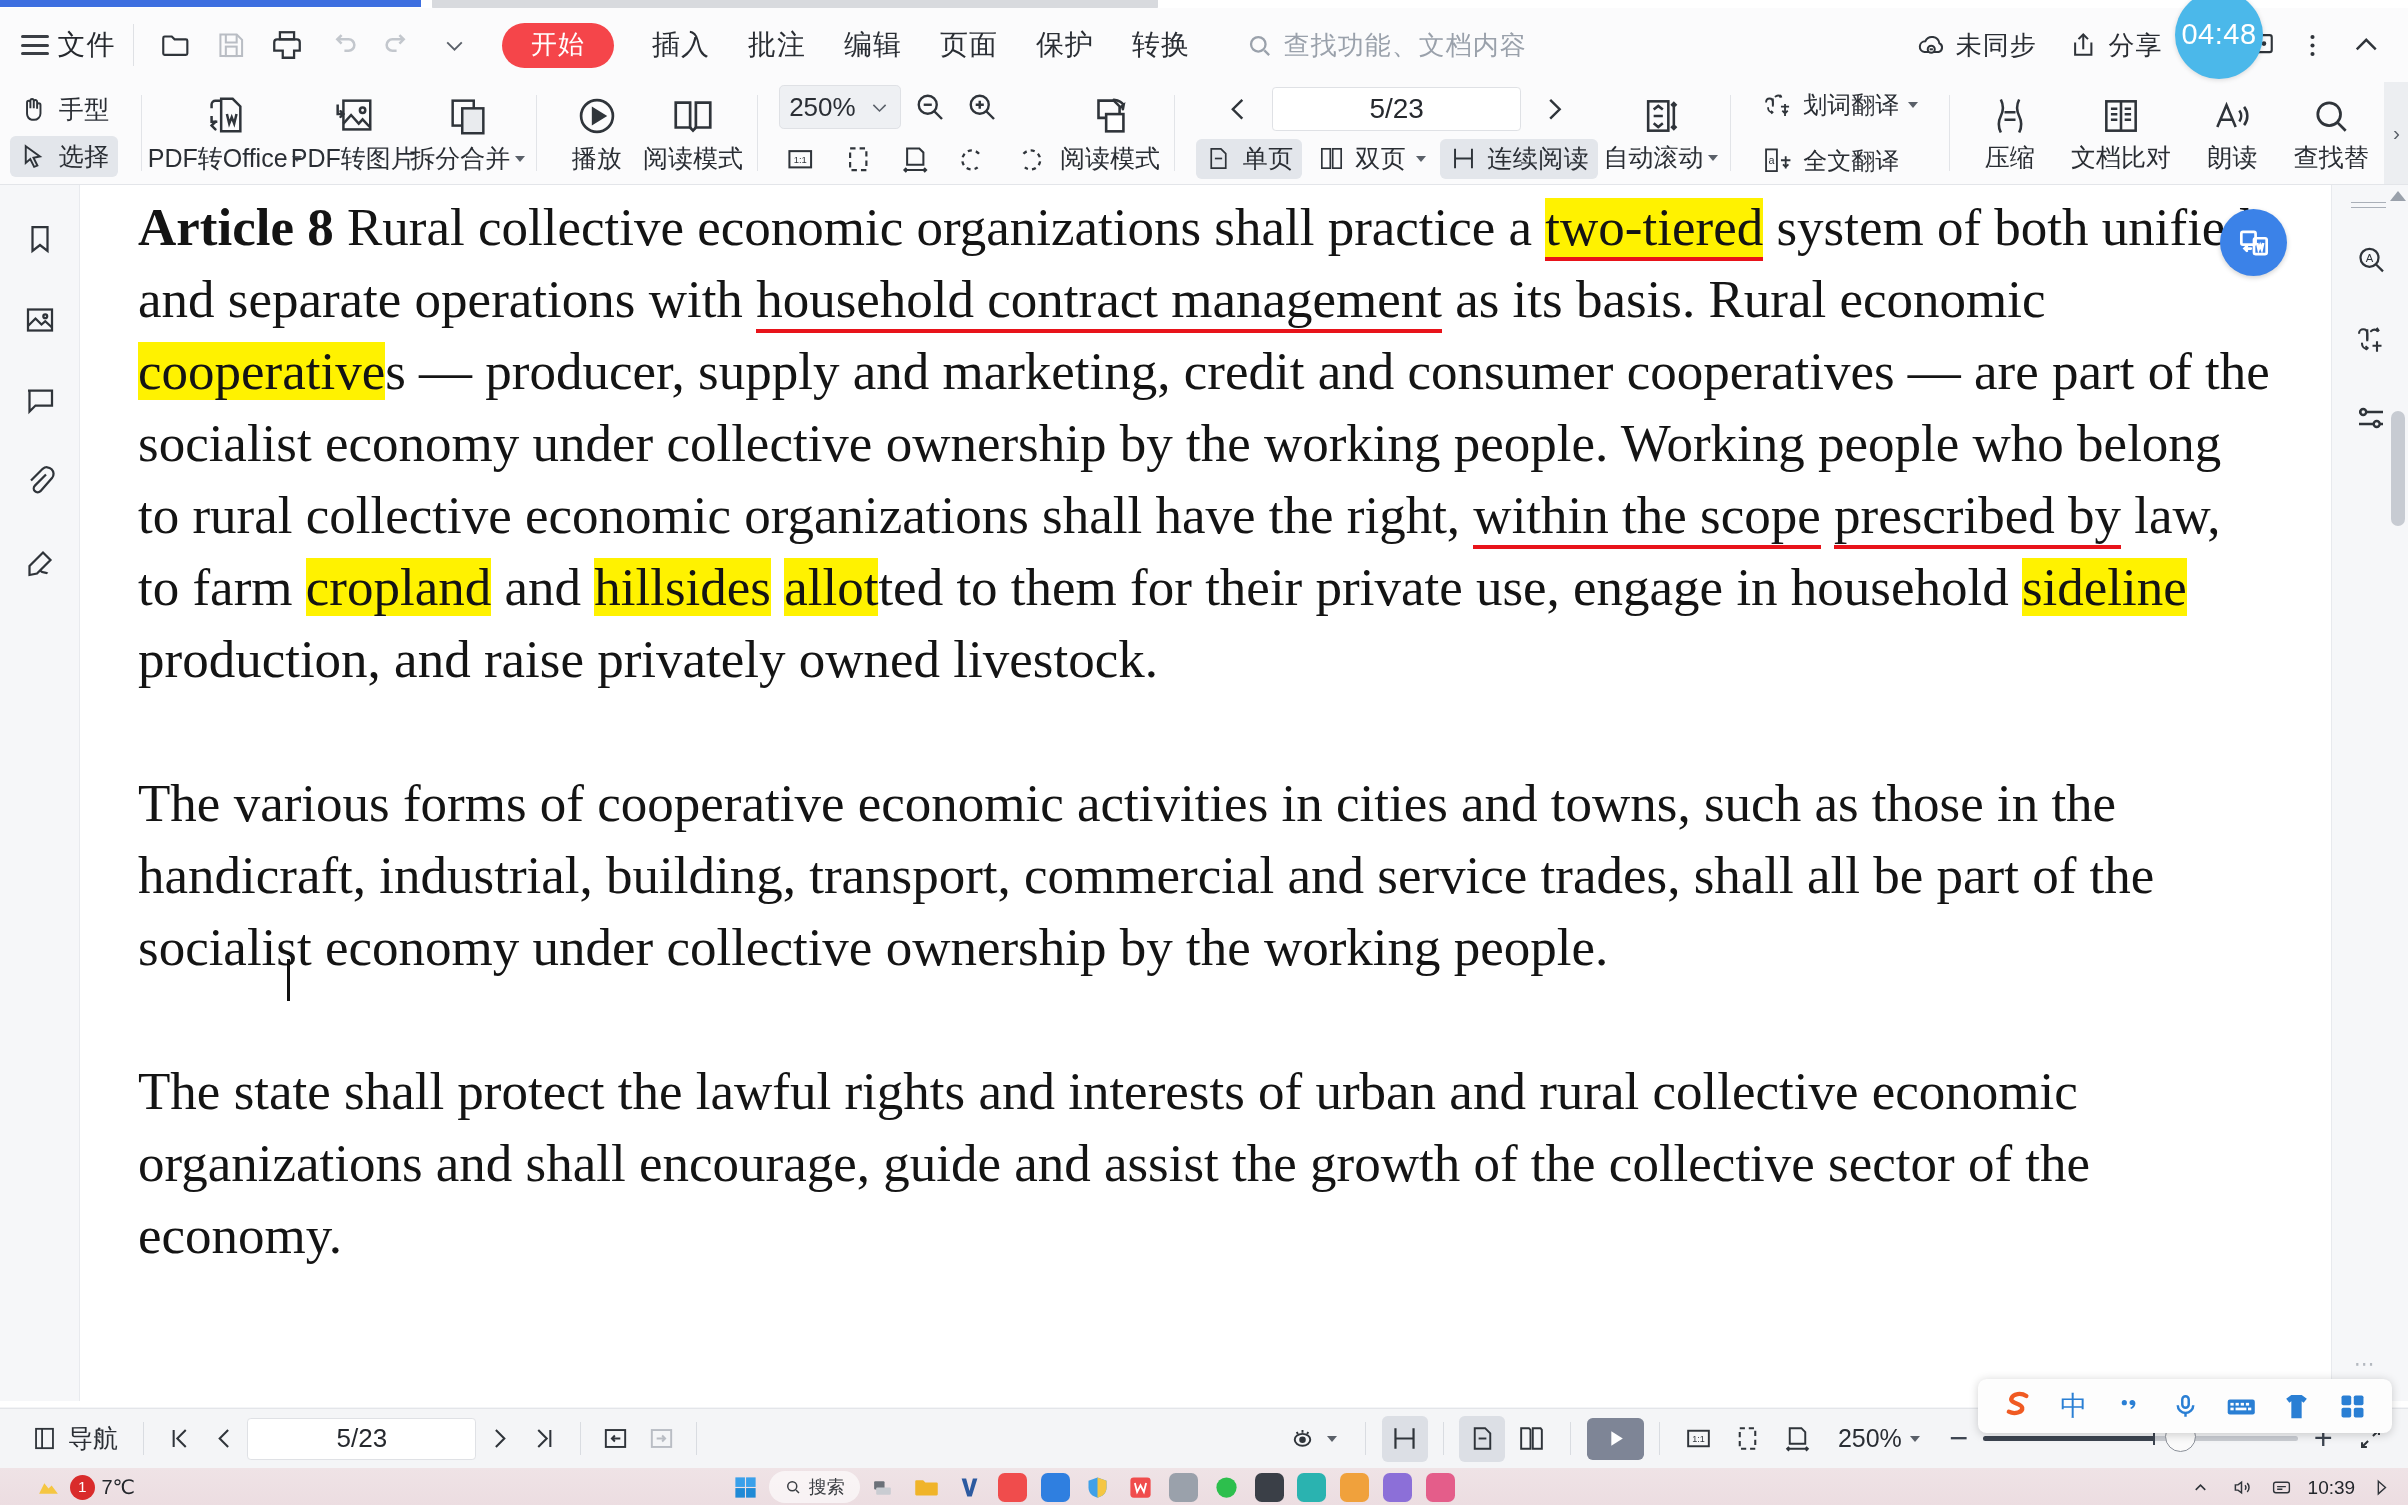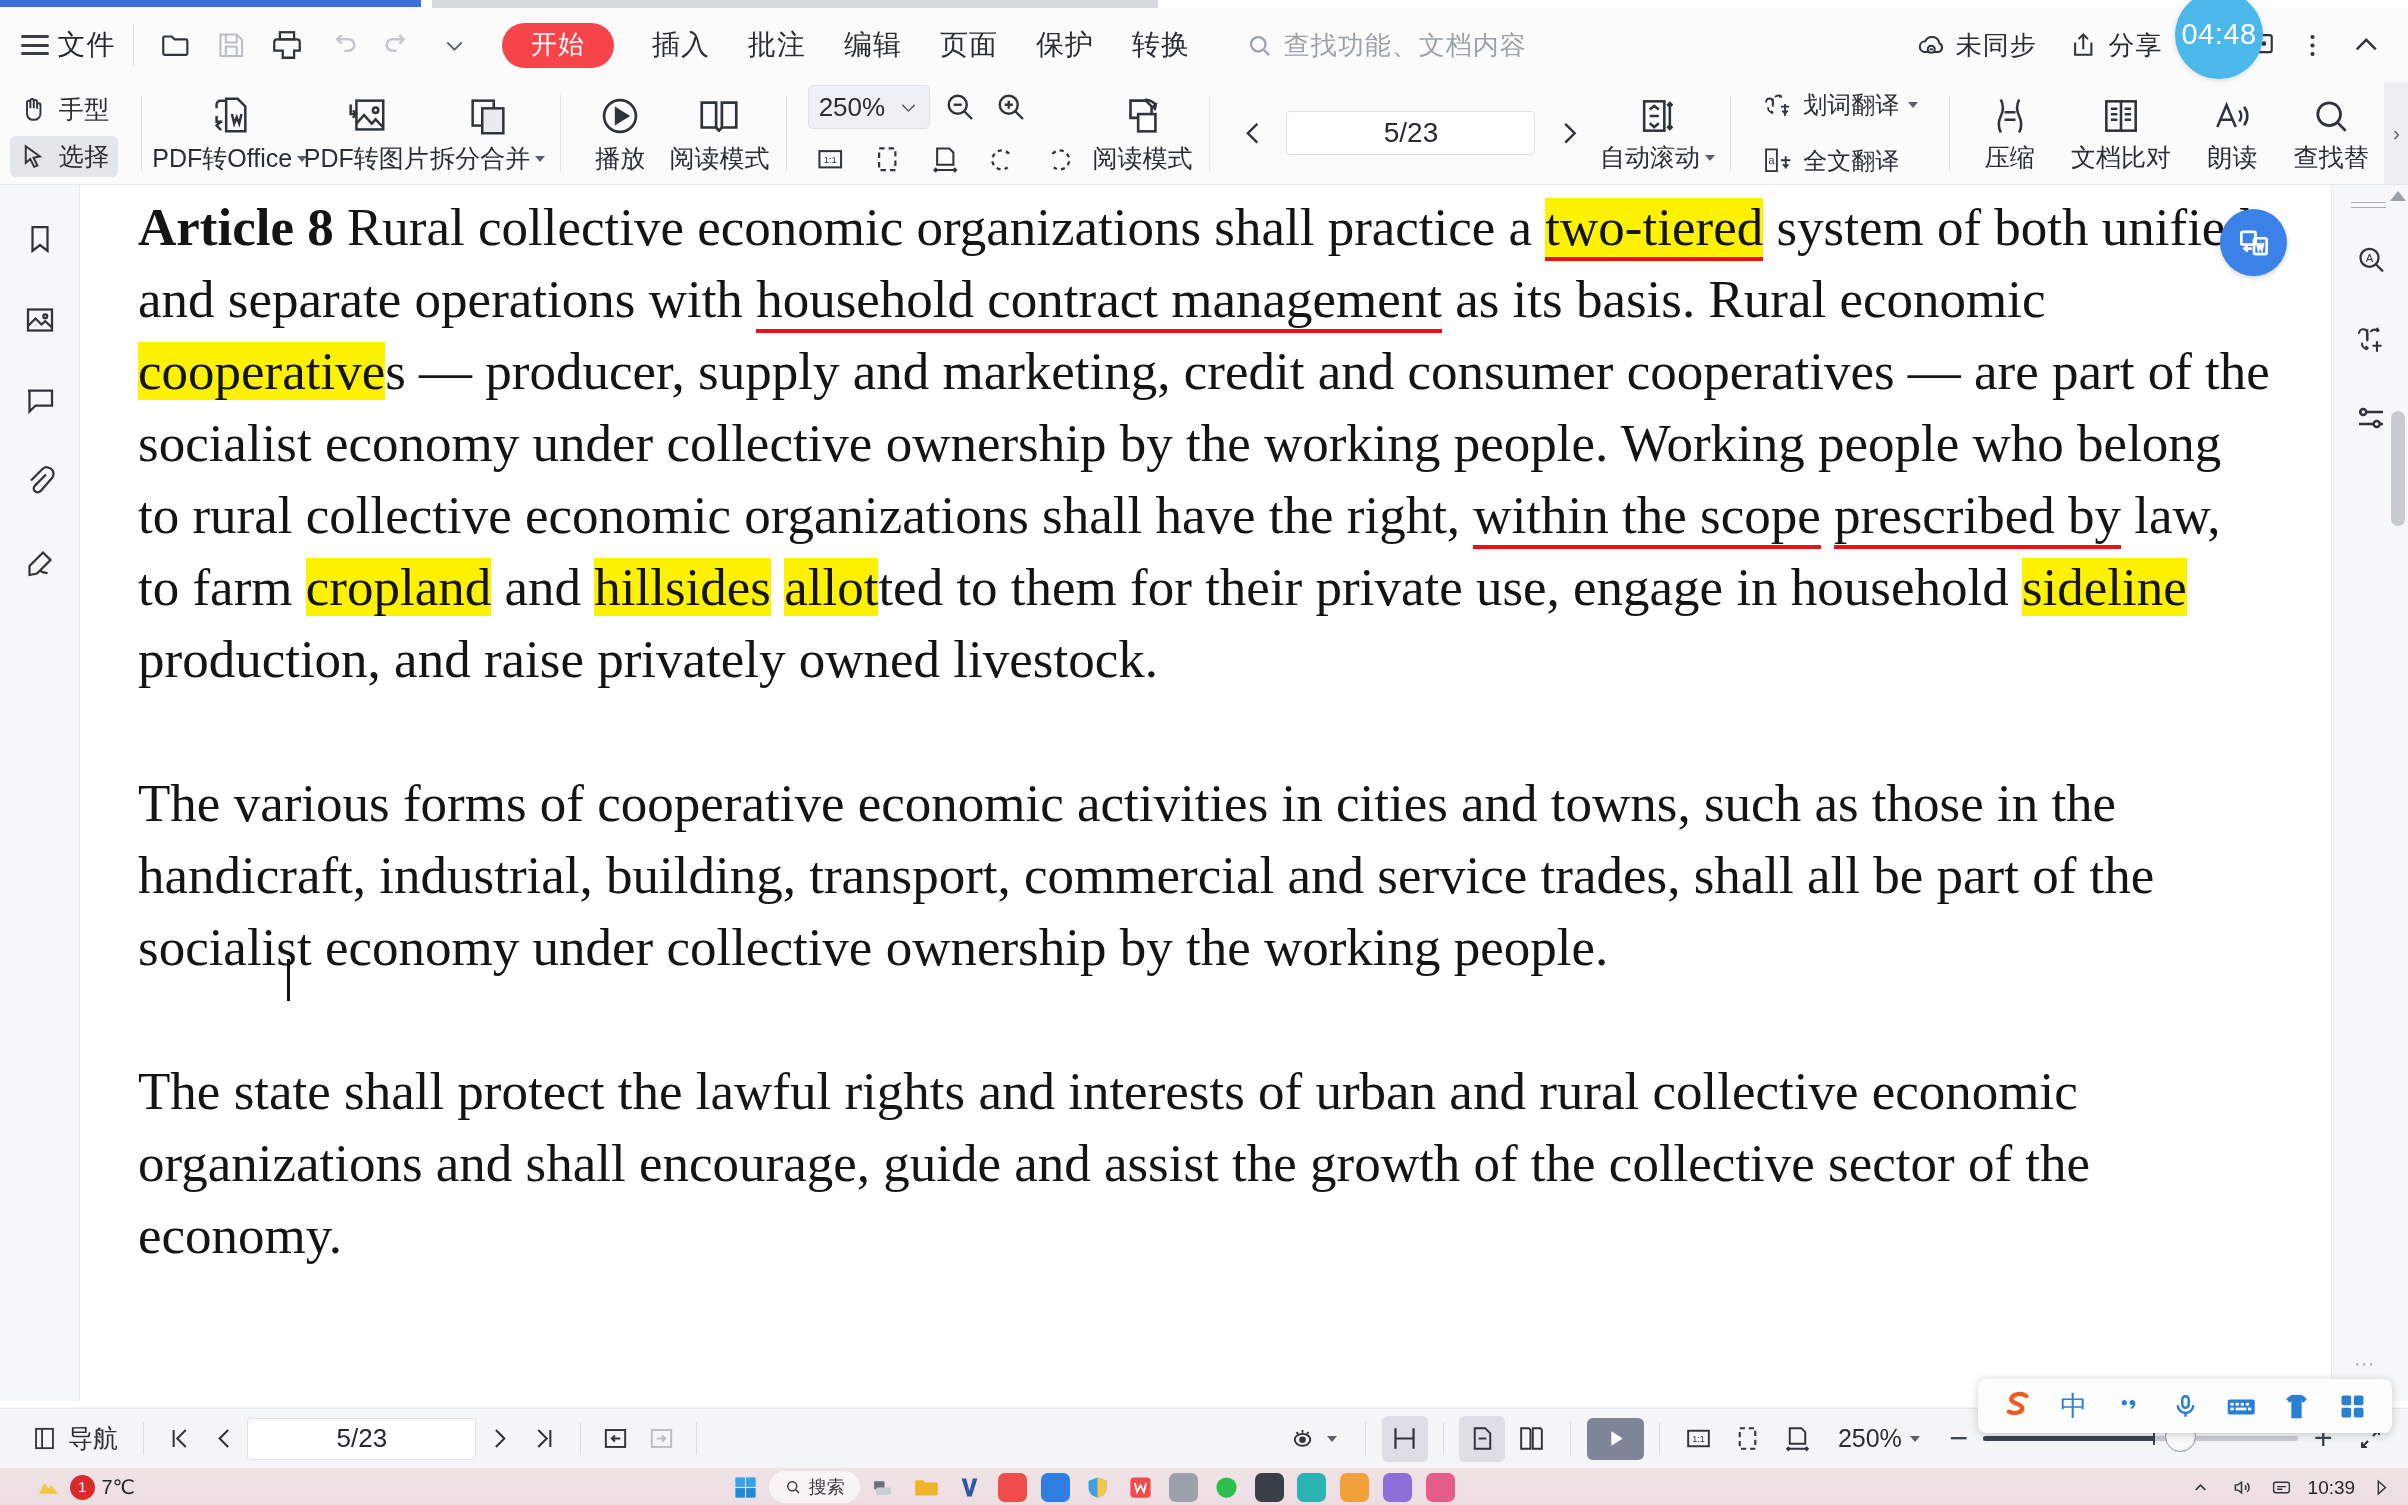--- a/index.html
+++ b/index.html
@@ -483,20 +483,43 @@
               <path d="M15 5l-7 7 7 7"></path>
             </svg>
         </div>
         <div class="pg-input">5/23</div>
         <div class="iconbtn">
           <svg width="32.5" height="32.5" viewBox="0 0 24 24" fill="none" stroke="#2f343a" stroke-width="1.8">
               <path d="M9 5l7 7-7 7"></path>
             </svg>
         </div>
       </div>
+      <div class="pgnav-bot">
+        <div class="rb-row sel">
+          <svg width="29" height="29" viewBox="0 0 24 24" fill="none" stroke="#2f343a" stroke-width="1.4">
+              <path d="M6 4h8l4 4v12H6z"></path>
+              <path d="M9 12h6"></path>
+            </svg>
+          <span>单页</span>
+        </div>
+        <div class="rb-row">
+          <svg width="29" height="29" viewBox="0 0 24 24" fill="none" stroke="#2f343a" stroke-width="1.4">
+              <rect x="4" y="4" width="7" height="16"></rect>
+              <rect x="13" y="4" width="7" height="16"></rect>
+            </svg>
+          <span>双页</span>
+          <i class="caret sm"></i>
+        </div>
+        <div class="rb-row sel">
+          <svg width="29" height="29" viewBox="0 0 24 24" fill="none" stroke="#2f343a" stroke-width="1.6">
+              <path d="M5 4v16M19 4v16M5 12h14"></path>
+            </svg>
+          <span>连续阅读</span>
+        </div>
+      </div>
     </div>
 
     <div class="rb-big">
       <svg width="44" height="44" viewBox="0 0 24 24" fill="none" stroke="#2f343a" stroke-width="1.4">
           <rect x="5" y="4" width="11" height="16"></rect>
           <path d="M8 8.5l2.5-2 2.5 2M8 16l2.5 2 2.5-2M8 12h5"></path>
           <path d="M19 5v14M17.6 6.4L19 5l1.4 1.4M17.6 17.6L19 19l1.4-1.4"></path>
         </svg>
       <span class="lbl">
           <span>自动滚动</span>

